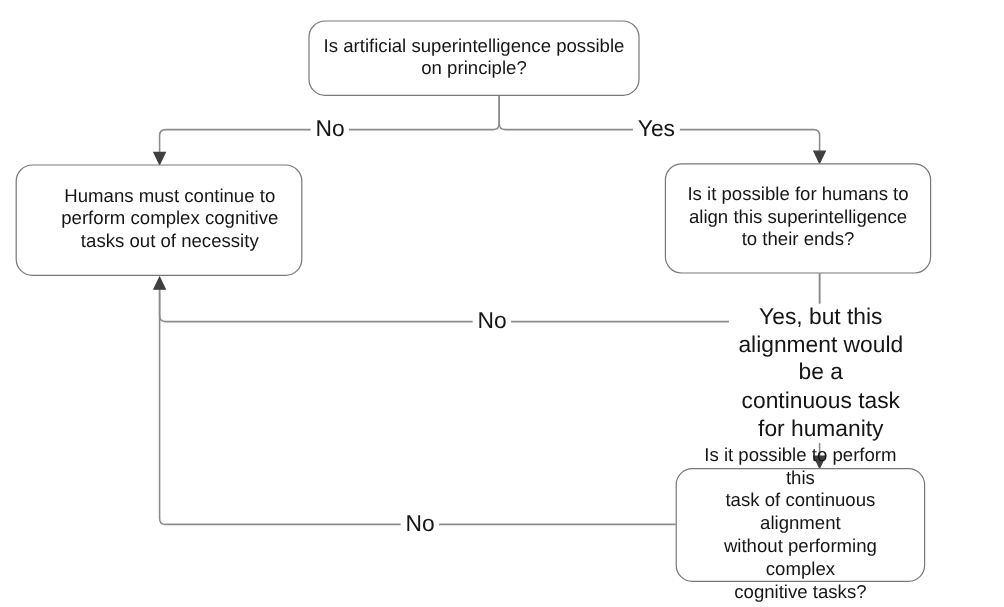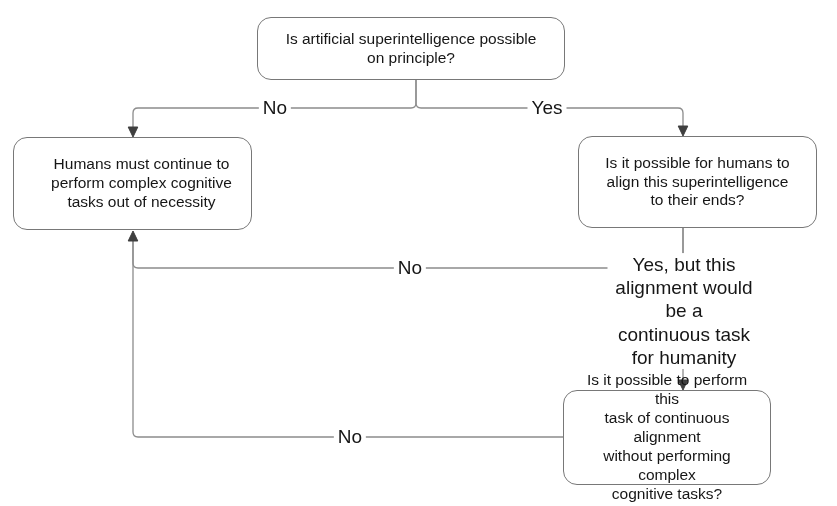--- a/index.html
+++ b/index.html
@@ -45,23 +45,23 @@
   .edge-label {
     position: absolute;
     transform: translate(-50%, -50%);
     background: #ffffff;
     font-size: 19px;
     line-height: 1.22;
     text-align: center;
     white-space: pre-line;
     padding: 0 4px;
   }
-  #node-root      { left: 257px; top: 17px;  width: 308px; height: 63px; }
+  #node-root      { left: 257px; top: 17px;  width: 276px; height: 63px; }
   #node-humans    { left: 13px;  top: 137px; width: 239px; height: 93px; padding-left: 28px; }
-  #node-align     { left: 578px; top: 136px; width: 239px; height: 92px; }
+  #node-align     { left: 554px; top: 136px; width: 222px; height: 92px; }
   #node-continual { left: 563px; top: 390px; width: 208px; height: 95px; }
   #label-root-no        { left: 275px; top: 108px; }
   #label-root-yes       { left: 547px; top: 108px; }
   #label-align-no       { left: 410px; top: 268px; }
   #label-align-yes      { left: 684px; top: 311px; }
   #label-continual-no   { left: 350px; top: 437px; }
 </style>
 </head>
 <body>
 

